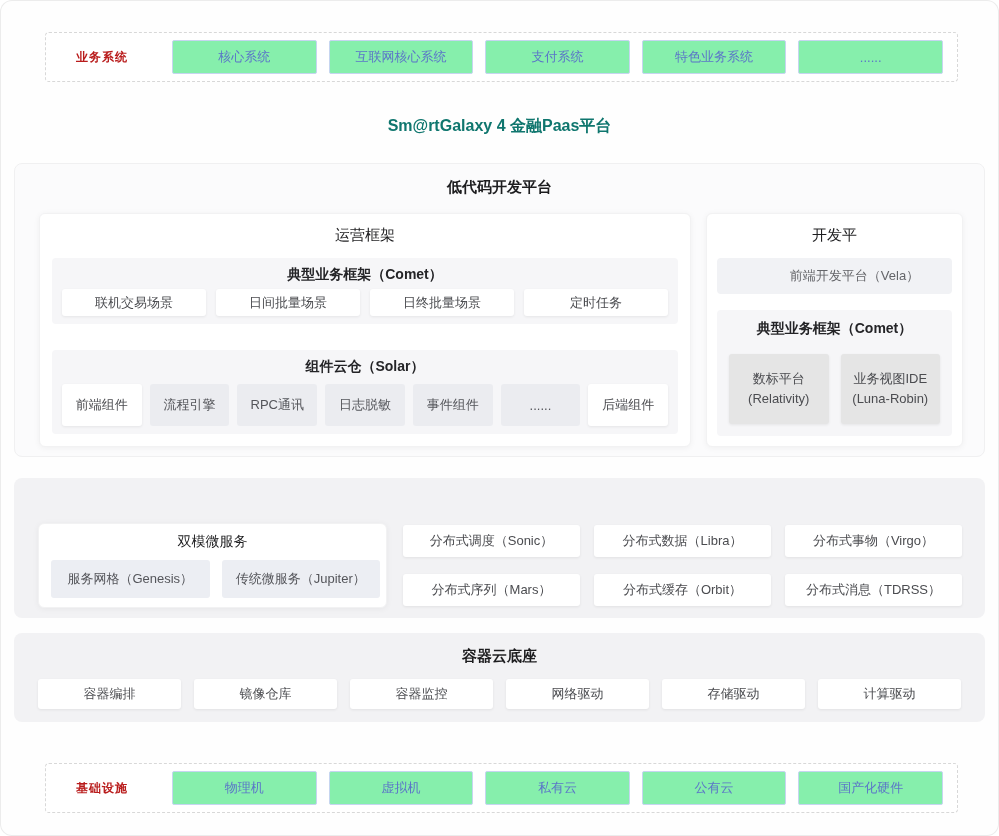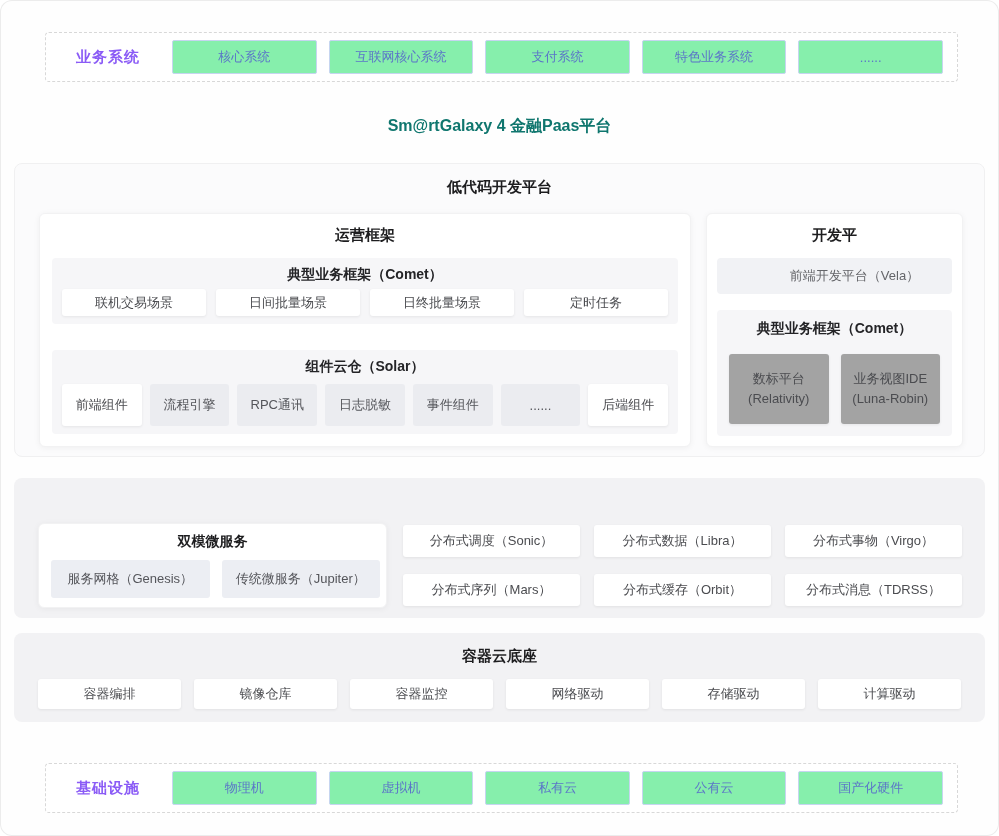--- a/index.html
+++ b/index.html
@@ -8,41 +8,41 @@
     font-family:"Liberation Sans",sans-serif;
     background:#fefefe;border-radius:12px;box-shadow:inset 0 0 0 1px #ececec;
   }
   
   .dashed-row{
     position:absolute;left:45px;width:913px;height:50px;
     border:1px dashed #d8d8d8;border-radius:4px;
     display:flex;align-items:center;gap:12px;
     padding:0 14px 0 30px;box-sizing:border-box;background:#fff;
   }
-  .row-label{font-size:15px;font-weight:bold;color:#8b5cf6;width:84px;flex-shrink:0;letter-spacing:1px;font-family:Liberation Mono, monospace;}
+  .row-label{font-size:12px;font-weight:bold;color:#b91c1c;width:84px;flex-shrink:0;letter-spacing:1px;font-family:Liberation Mono, monospace;}
   .blue-btn{
     flex:1;height:32px;display:flex;align-items:center;justify-content:center;
     background:#86efac;border:1px solid #c6d5f0;border-radius:2px;
     color:#5b76c8;font-size:13px;
   }
   .main-title{
     position:absolute;top:116px;left:0;width:100%;text-align:center;
     font-size:16px;font-weight:bold;color:#0f766e;
   }
   
   .section{position:absolute;left:14px;width:971px;border-radius:8px;box-sizing:border-box;}
   .sec-title{position:absolute;top:14px;left:0;width:100%;text-align:center;font-size:15px;font-weight:bold;color:#1d1d1f;}
   .sec1{top:163px;height:294px;background:#fbfbfc;border:1px solid #f0f0f1;}
   .sec2{top:478px;height:140px;background:#f2f2f4;}
   .sec3{top:633px;height:89px;background:#f2f2f4;}
   .white-panel{
     position:absolute;background:#fff;border-radius:6px;
     border:1px solid #f2f2f3;box-shadow:0 1px 6px rgba(0,0,0,0.05);
   }
-  .panel-title{position:absolute;top:12px;left:0;width:100%;text-align:center;font-size:15px;font-weight:bold;color:#1d1d1f;}
+  .panel-title{position:absolute;top:12px;left:0;width:100%;text-align:center;font-size:15px;font-weight:normal;color:#1d1d1f;}
   .sub-panel{position:absolute;background:#f6f6f8;border-radius:4px;}
   .sub-title{position:absolute;top:8px;left:0;width:100%;text-align:center;font-size:14px;font-weight:bold;color:#242427;}
   .white-chip{
     display:flex;align-items:center;justify-content:center;
     background:#fff;border-radius:3px;box-shadow:0 1px 3px rgba(0,0,0,0.07);
     font-size:13px;color:#4b4c50;text-align:center;
   }
   .gray-chip{
     display:flex;align-items:center;justify-content:center;
     background:#ebecf0;border-radius:3px;font-size:13px;color:#54555a;text-align:center;
@@ -55,21 +55,21 @@
   .comet-chips .white-chip{flex:1;}
   .solar-panel{left:12px;top:136px;width:626px;height:84px;}
   .solar-chips{position:absolute;left:10px;right:10px;bottom:8px;height:42px;display:flex;gap:8px;}
   .solar-chips>div{flex:1;}
   .vela-chip{position:absolute;left:10px;right:10px;top:44px;height:36px;
     background:#f1f2f5;border-radius:4px;display:flex;align-items:center;justify-content:center;
     font-size:13px;color:#646569;padding-left:40px;}
   .dev-comet{left:10px;top:96px;width:235px;height:126px;}
   .dev-comet .sub-title{top:10px;}
   .dev-cards{position:absolute;left:12px;right:12px;top:44px;bottom:12px;display:flex;gap:12px;}
-  .dev-card{flex:1;background:#a3a3a3;border-radius:3px;box-shadow:0 1px 3px rgba(0,0,0,0.07);
+  .dev-card{flex:1;background:#e5e5e5;border-radius:3px;box-shadow:0 1px 3px rgba(0,0,0,0.07);
     display:flex;flex-direction:column;align-items:center;justify-content:center;
     font-size:13px;color:#4b4c50;line-height:1.55;text-align:center;}
   
   .dual-panel{left:24px;top:45px;width:347px;height:83px;}
   .dual-panel .panel-title{top:9px;font-size:14px;}
   .dual-chips{position:absolute;left:12px;right:6px;bottom:9px;height:38px;display:flex;gap:12px;}
   .dual-chips .gray-chip{flex:1;background:#eceef3;}
   .dist-grid{position:absolute;left:389px;top:47px;width:559px;
     display:grid;grid-template-columns:repeat(3,1fr);column-gap:14px;row-gap:17px;}
   .dist-grid .white-chip{height:32px;}

